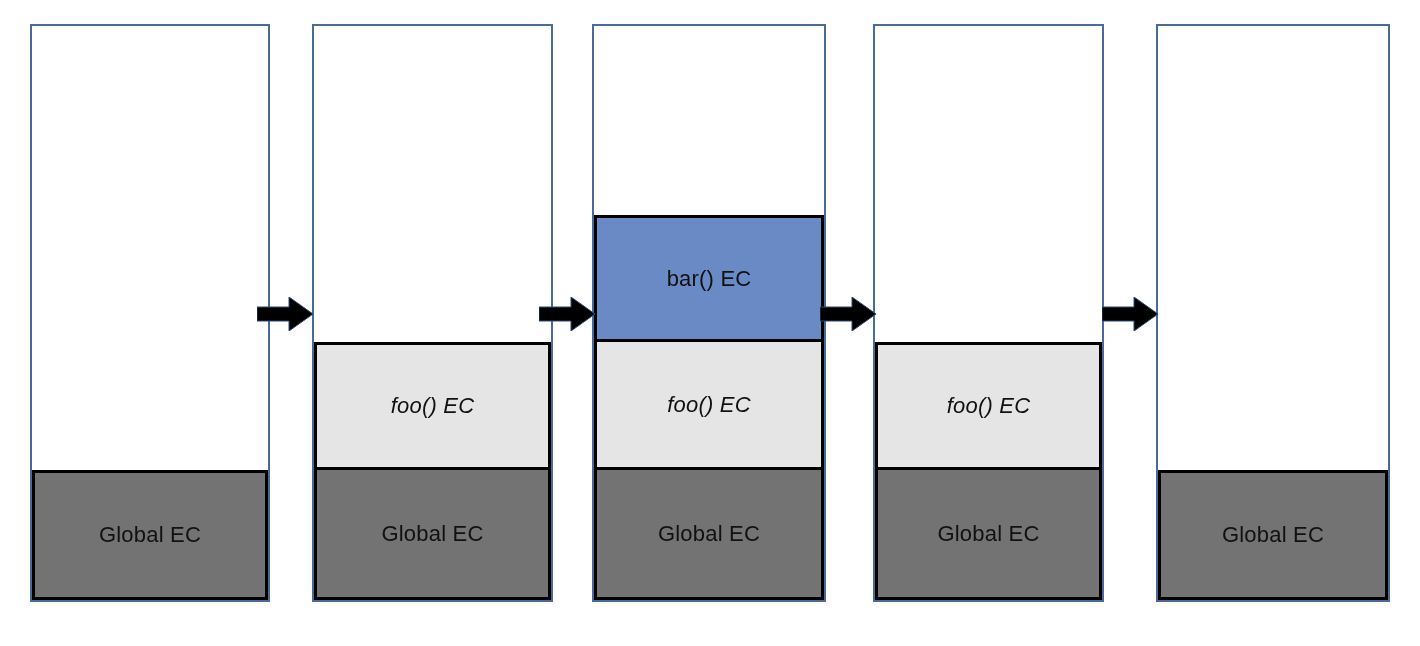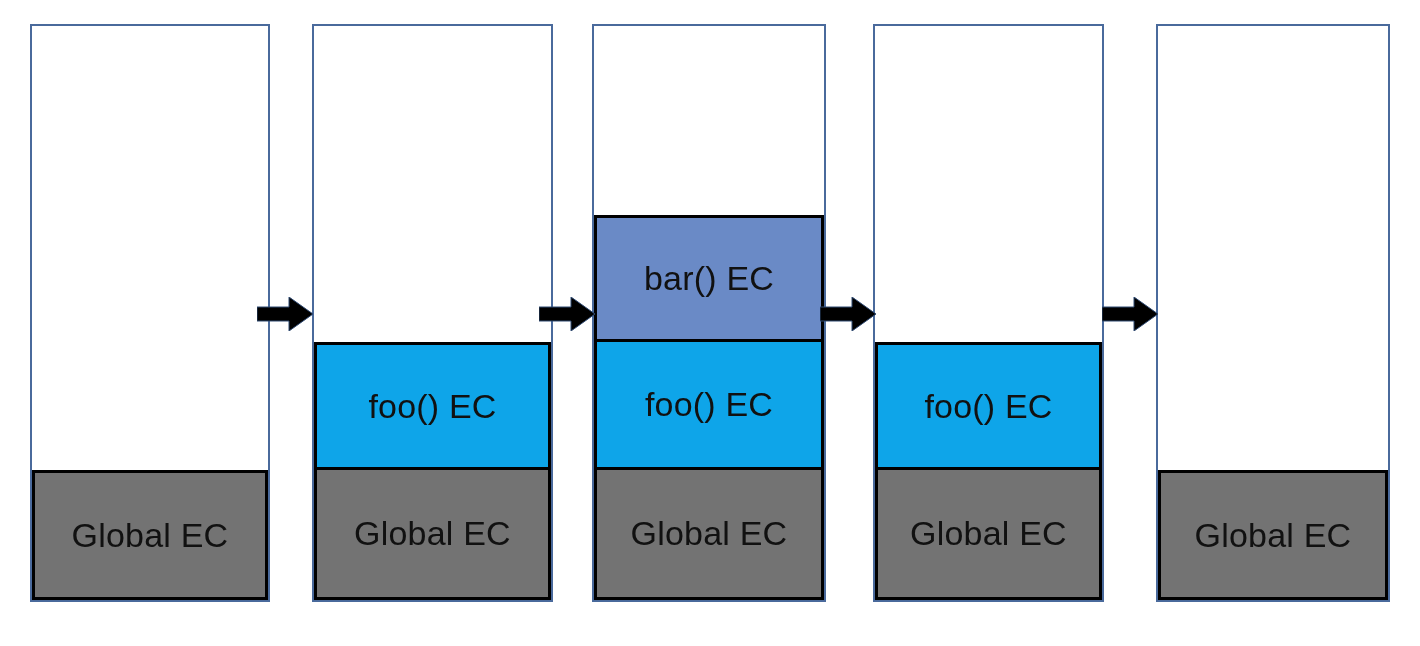--- a/index.html
+++ b/index.html
@@ -37,32 +37,32 @@
     display: flex;
     flex-direction: column;
   }
 
   .frame {
     box-sizing: border-box;
     border: 3px solid #000000;
     display: flex;
     align-items: center;
     justify-content: center;
-    font-size: 34px;
+    font-size: 22px;
     color: #111111;
     letter-spacing: 0.2px;
     white-space: nowrap;
   }
   
   .frame + .frame {
     border-top-width: 0;
   }
 
   .frame.global { background: #737373; }
-  .frame.mid    { background: #0ea5e9; }
+  .frame.mid    { background: #e5e5e5; font-style: italic; }
   .frame.top    { background: #6A8AC6; }
 
   
   .arrow {
     position: absolute;
     width: 56px;
     height: 34px;
   }
   .arrow svg { display: block; width: 100%; height: 100%; }
 </style>

